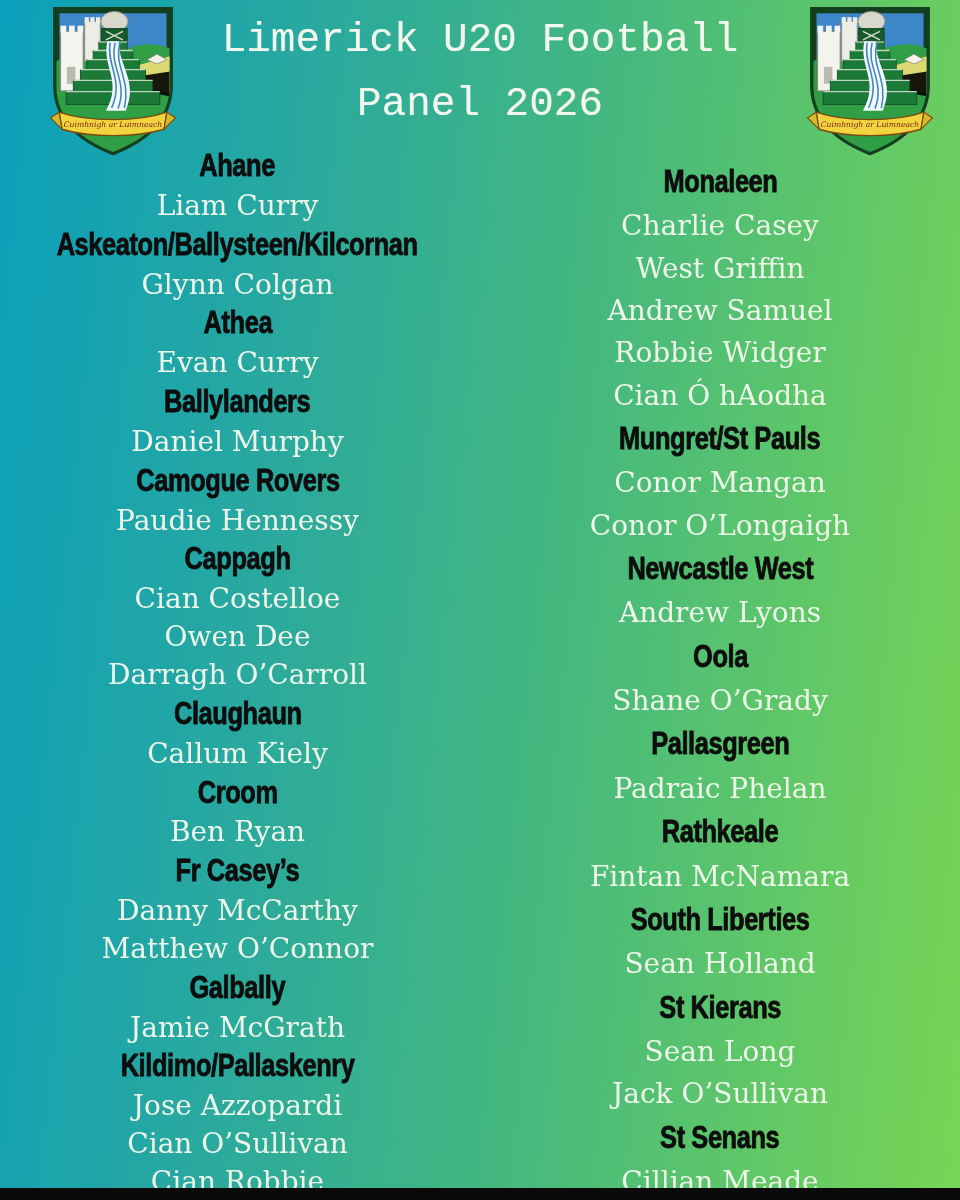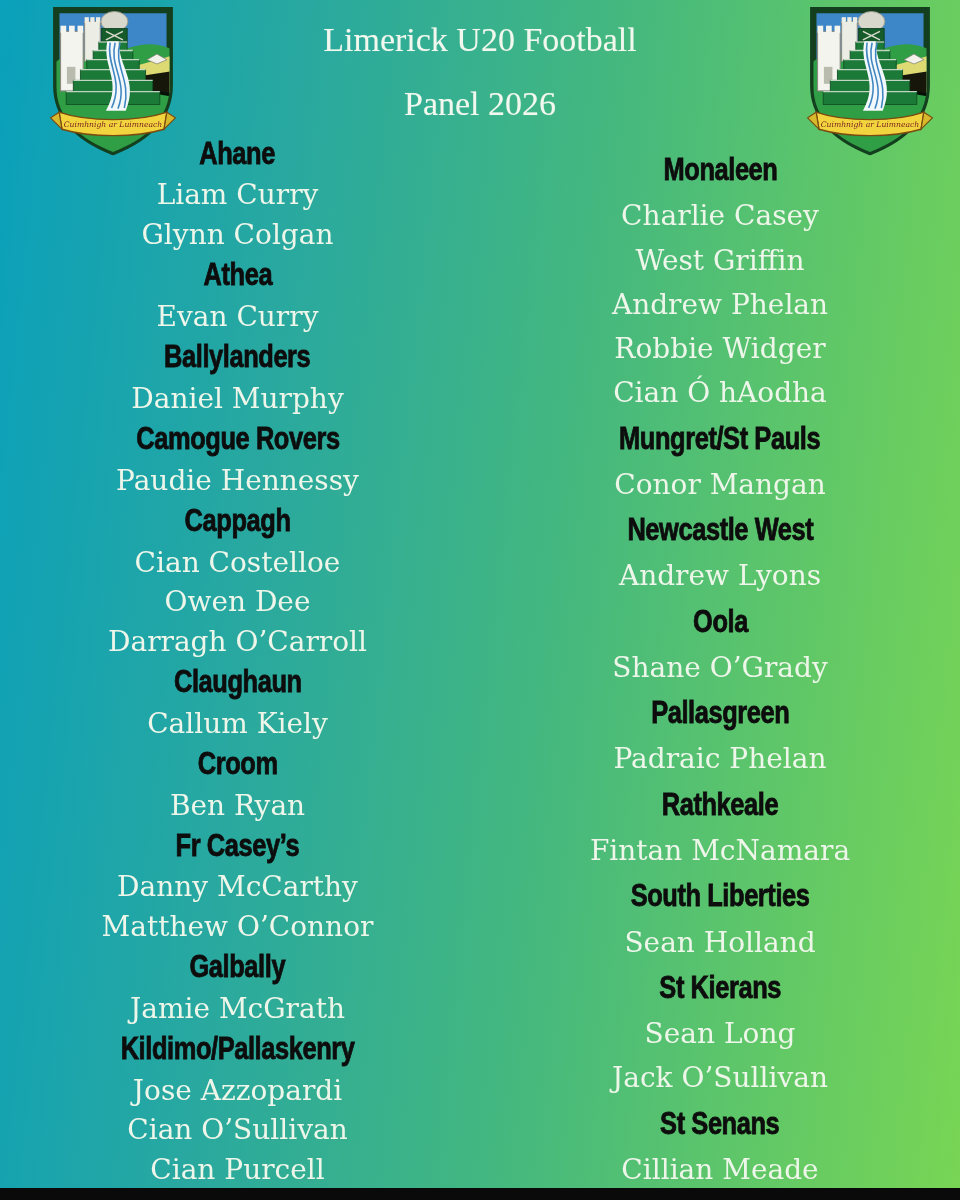--- a/index.html
+++ b/index.html
@@ -5,27 +5,27 @@
   html,body { margin:0; padding:0; background:#222; }
   .poster {
     position:relative; width:960px; height:1200px; overflow:hidden;
     background:linear-gradient(96deg,#0aa0bb 0%,#28a8a0 28%,#45b87e 58%,#78d554 100%);
   }
   .crest { position:absolute; top:3px; width:152px; height:156px;text-align:center; }
   .crest-left  { left:37px; }
   .crest-right { right:14px; }
   .title {
     position:absolute; top:8px; left:0; right:0; text-align:center;
-    font-family:Liberation Serif, serif; color:#f2f8ee;
-    font-size:34px; line-height:64px; font-weight:500;
+    font-family:Liberation Mono, monospace; color:#f2f8ee;
+    font-size:41px; line-height:64px; font-weight:500;
     text-shadow:0 0 1px rgba(255,255,255,.35);
   }
   .col {
     position:absolute; display:flex; flex-direction:column;
-    justify-content:space-between; align-items:center; text-align:center;
+    justify-content:space-between; align-items:center; text-align:center;margin-top:12px;
   }
   .col-left  { left:10px;  width:455px; top:136px; height:1050px; }
   .col-right { left:495px; width:450px; top:152px; height:1034px; }
   .row { white-space:nowrap; }
   .row.player {
     font-family:"DejaVu Serif", serif; color:#eef6ea; font-size:28px;
   }
   .row.club {
     font-family:"Liberation Sans", sans-serif; font-weight:700; color:#0d0d0d;
     font-size:31px; letter-spacing:-0.5px;
@@ -105,20 +105,21 @@
   </div>
 
   <div class="title">
     <div>Limerick U20 Football</div>
     <div>Panel 2026</div>
   </div>
 
   <div class="col col-left">
       <div class="row club"><span class="sqz">Ahane</span></div>
       <div class="row player"><span>Liam Curry</span></div>
+      <div class="row club"><span class="sqz">Askeaton/Ballysteen/Kilcornan</span></div>
       <div class="row player"><span>Glynn Colgan</span></div>
       <div class="row club"><span class="sqz">Athea</span></div>
       <div class="row player"><span>Evan Curry</span></div>
       <div class="row club"><span class="sqz">Ballylanders</span></div>
       <div class="row player"><span>Daniel Murphy</span></div>
       <div class="row club"><span class="sqz">Camogue Rovers</span></div>
       <div class="row player"><span>Paudie Hennessy</span></div>
       <div class="row club"><span class="sqz">Cappagh</span></div>
       <div class="row player"><span>Cian Costelloe</span></div>
       <div class="row player"><span>Owen Dee</span></div>
@@ -128,31 +129,32 @@
       <div class="row club"><span class="sqz">Croom</span></div>
       <div class="row player"><span>Ben Ryan</span></div>
       <div class="row club"><span class="sqz">Fr Casey’s</span></div>
       <div class="row player"><span>Danny McCarthy</span></div>
       <div class="row player"><span>Matthew O’Connor</span></div>
       <div class="row club"><span class="sqz">Galbally</span></div>
       <div class="row player"><span>Jamie McGrath</span></div>
       <div class="row club"><span class="sqz">Kildimo/Pallaskenry</span></div>
       <div class="row player"><span>Jose Azzopardi</span></div>
       <div class="row player"><span>Cian O’Sullivan</span></div>
-      <div class="row player"><span>Cian Purcell</span></div>
+      <div class="row player"><span>Cian Robbie</span></div>
     </div>
   <div class="col col-right">
       <div class="row club"><span class="sqz">Monaleen</span></div>
       <div class="row player"><span>Charlie Casey</span></div>
       <div class="row player"><span>West Griffin</span></div>
-      <div class="row player"><span>Andrew Phelan</span></div>
+      <div class="row player"><span>Andrew Samuel</span></div>
       <div class="row player"><span>Robbie Widger</span></div>
       <div class="row player"><span>Cian Ó hAodha</span></div>
       <div class="row club"><span class="sqz">Mungret/St Pauls</span></div>
       <div class="row player"><span>Conor Mangan</span></div>
+      <div class="row player"><span>Conor O’Longaigh</span></div>
       <div class="row club"><span class="sqz">Newcastle West</span></div>
       <div class="row player"><span>Andrew Lyons</span></div>
       <div class="row club"><span class="sqz">Oola</span></div>
       <div class="row player"><span>Shane O’Grady</span></div>
       <div class="row club"><span class="sqz">Pallasgreen</span></div>
       <div class="row player"><span>Padraic Phelan</span></div>
       <div class="row club"><span class="sqz">Rathkeale</span></div>
       <div class="row player"><span>Fintan McNamara</span></div>
       <div class="row club"><span class="sqz">South Liberties</span></div>
       <div class="row player"><span>Sean Holland</span></div>

